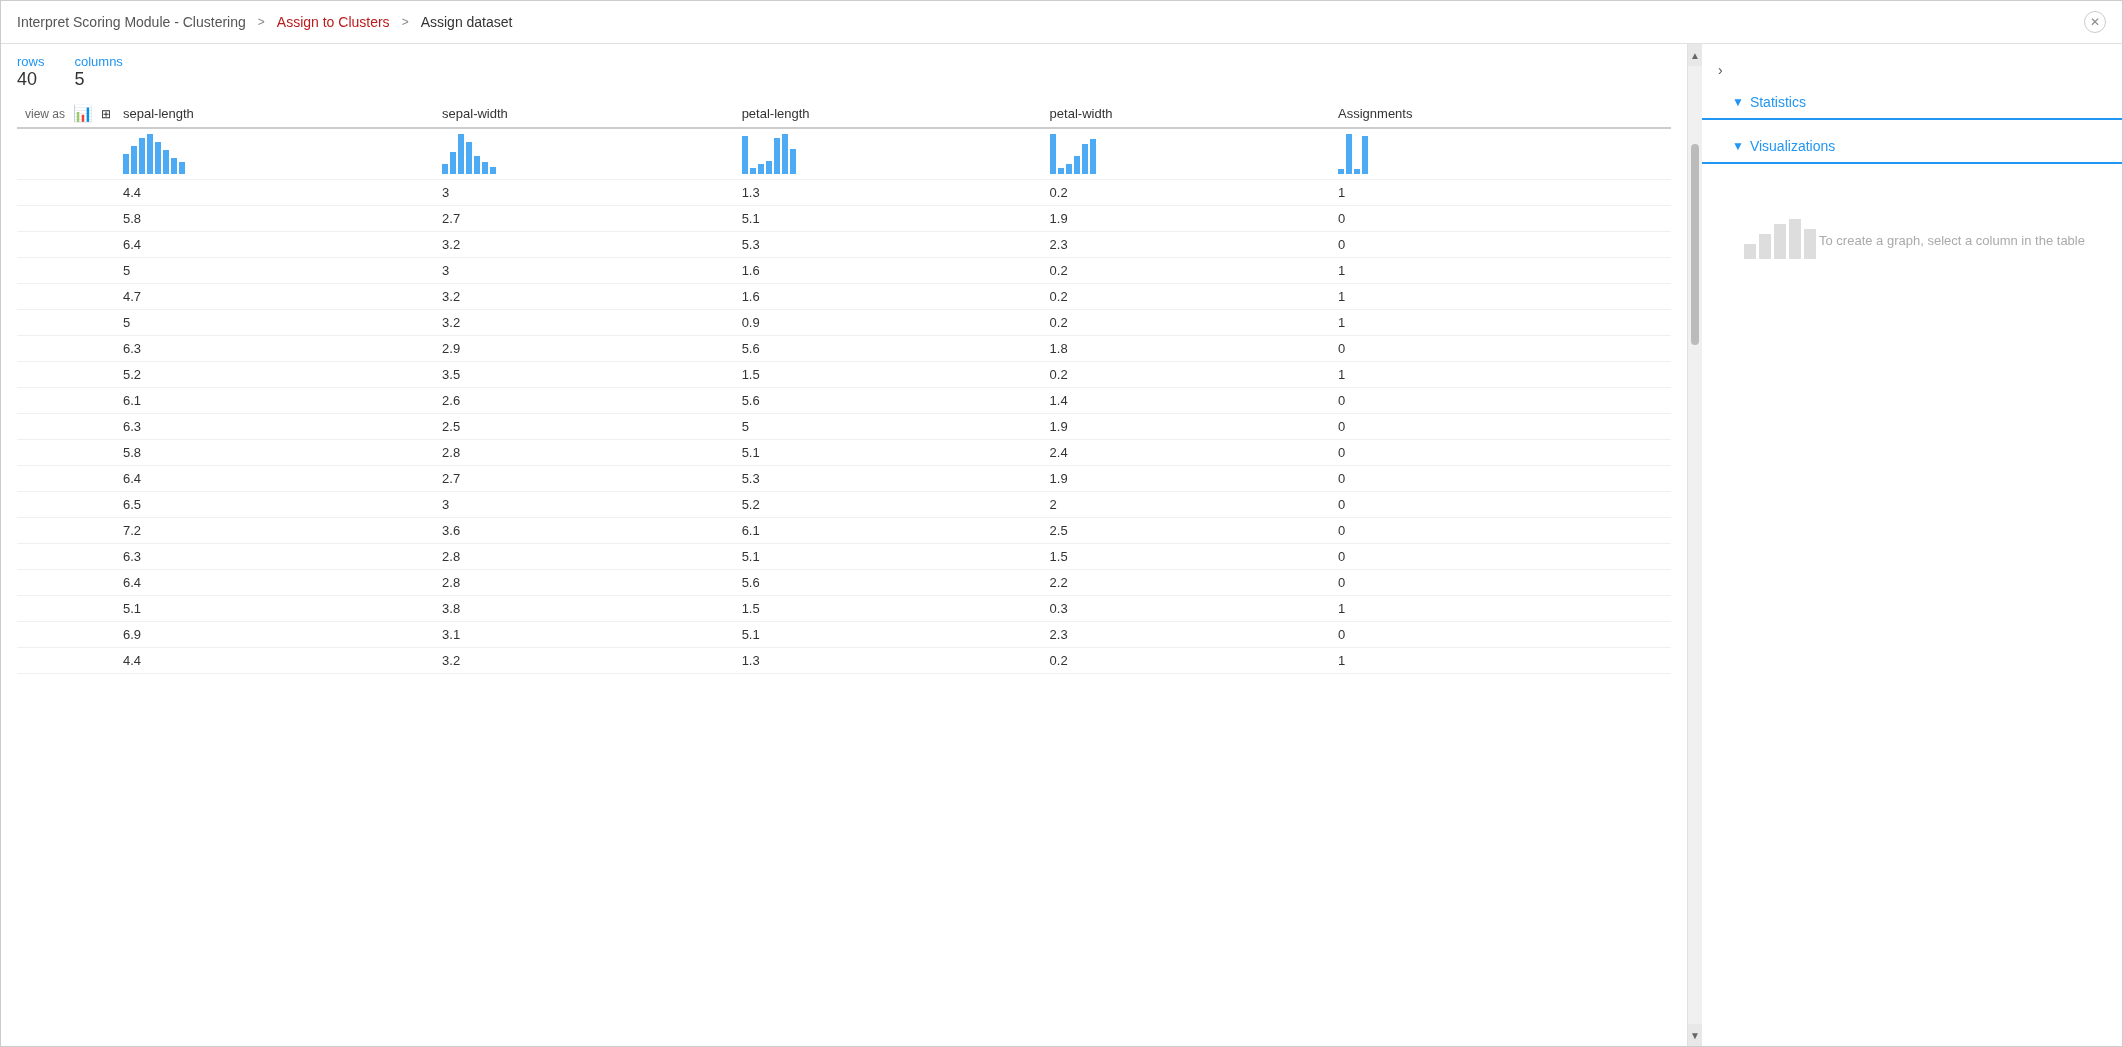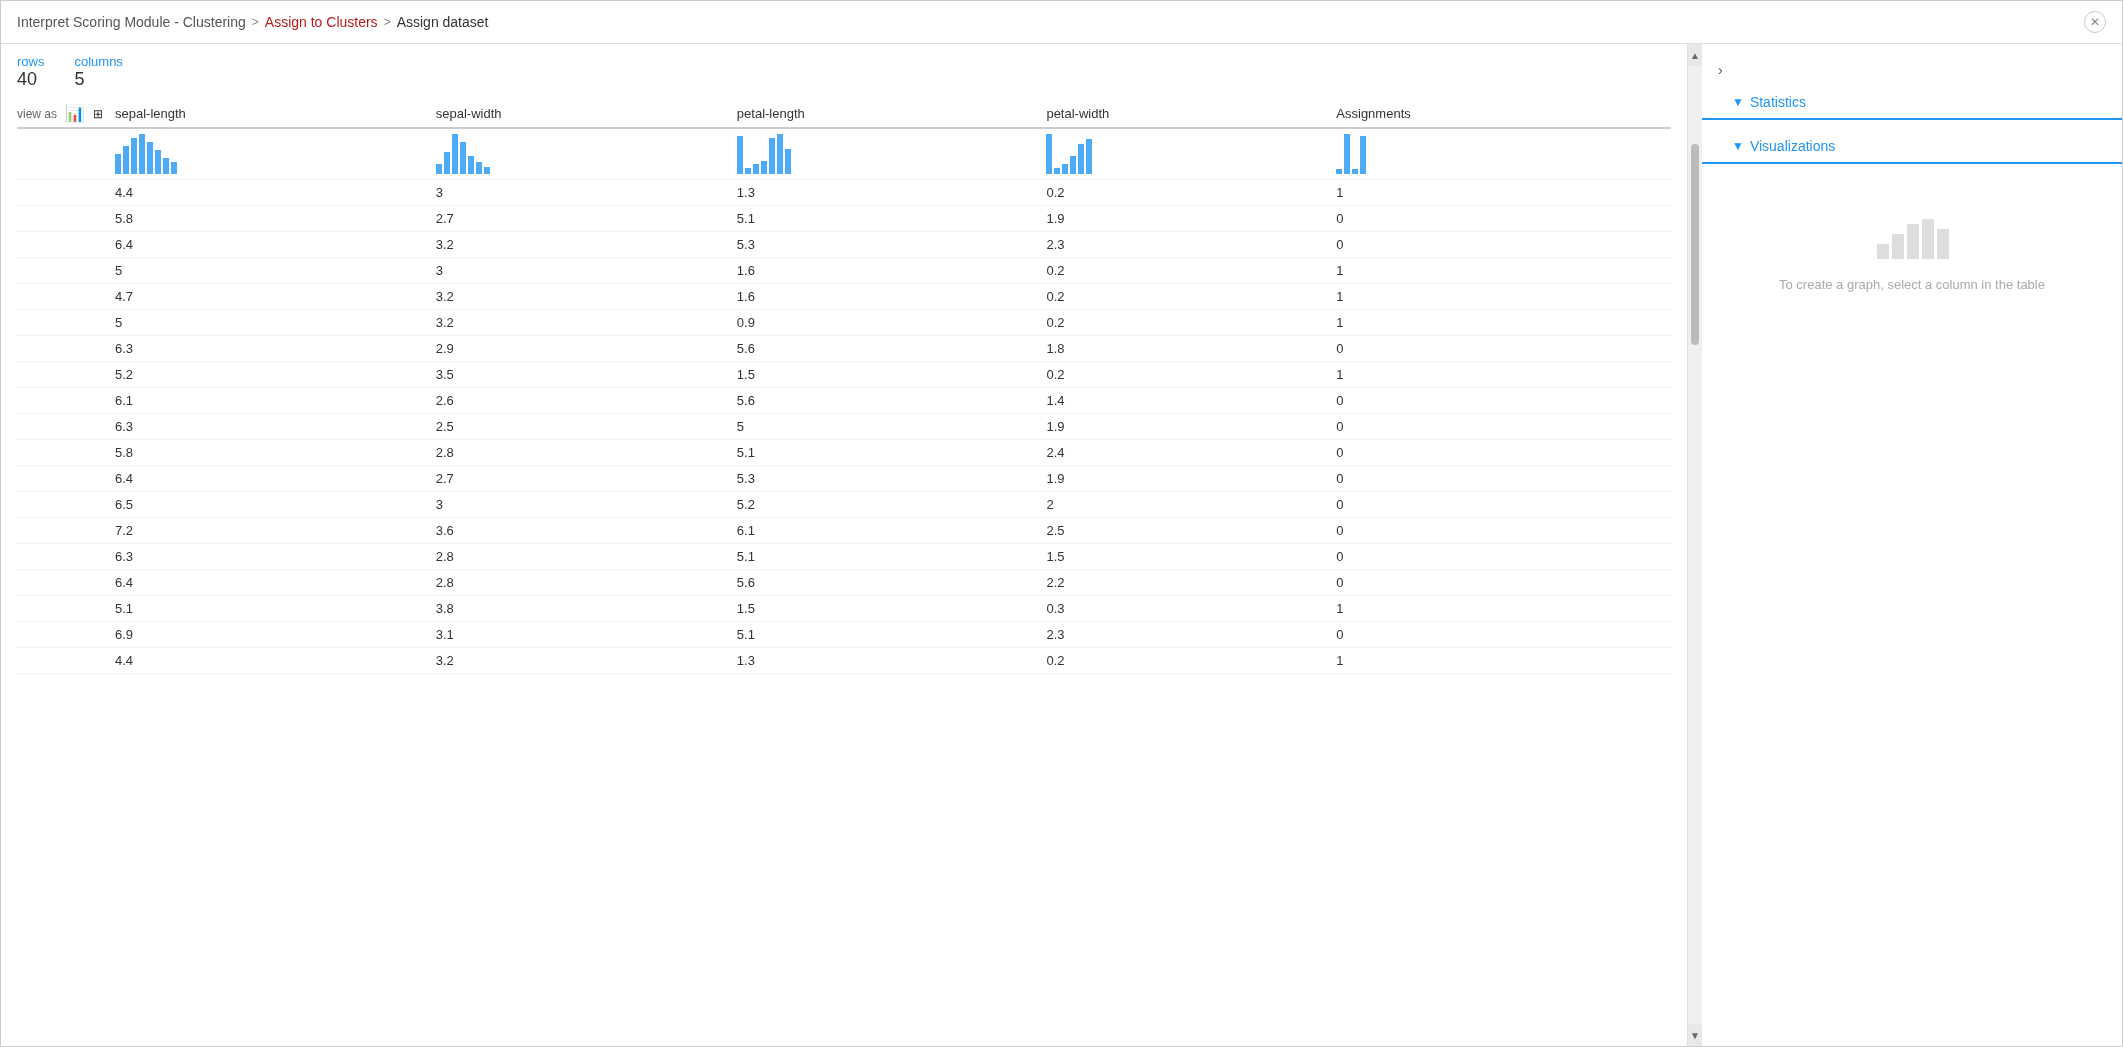--- a/index.html
+++ b/index.html
@@ -16,21 +16,21 @@
     .top-bar {
       display: flex;
       align-items: center;
       padding: 10px 16px;
       border-bottom: 1px solid #e0e0e0;
       justify-content: space-between;
     }
     .breadcrumb {
       display: flex;
       align-items: center;
-      gap: 6px;
+      gap: 12px;
       font-size: 14px;
       color: #555;
     }
     .breadcrumb .sep {
       color: #888;
       font-size: 12px;
     }
     .breadcrumb .active {
       color: #333;
     }
@@ -157,21 +157,21 @@
     .section-title {
       color: #2196F3;
       font-size: 14px;
       font-weight: 500;
     }
     .viz-section {
       margin-top: 10px;
     }
     .viz-placeholder {
       display: flex;
-      flex-direction: column;
+      flex-direction: row;
       align-items: center;
       justify-content: center;
       padding: 40px 20px;
       color: #aaa;
       font-size: 13px;
       text-align: center;
     }
     .viz-chart-icon {
       margin-bottom: 10px;
     }
@@ -216,21 +216,21 @@
         <span class="meta-label">columns</span>
         <span class="meta-value">5</span>
       </div>
     </div>
 
     <div class="table-container">
       <table class="data-table">
         <thead>
           <tr>
             <th class="row-header">
-              <div class="view-as-row" style="margin-left:0;padding:0;">
+              <div class="view-as-row" style="margin-left:8px;padding:0;">
                 <span class="view-as-label">view as</span>
                 <span class="view-icon">📊</span>
                 <span style="font-size:12px;cursor:pointer;">⊞</span>
               </div>
             </th>
             <th style="cursor:pointer;">
               <span>sepal-length</span>
             </th>
             <th style="cursor:pointer;">
               <span>sepal-width</span>

